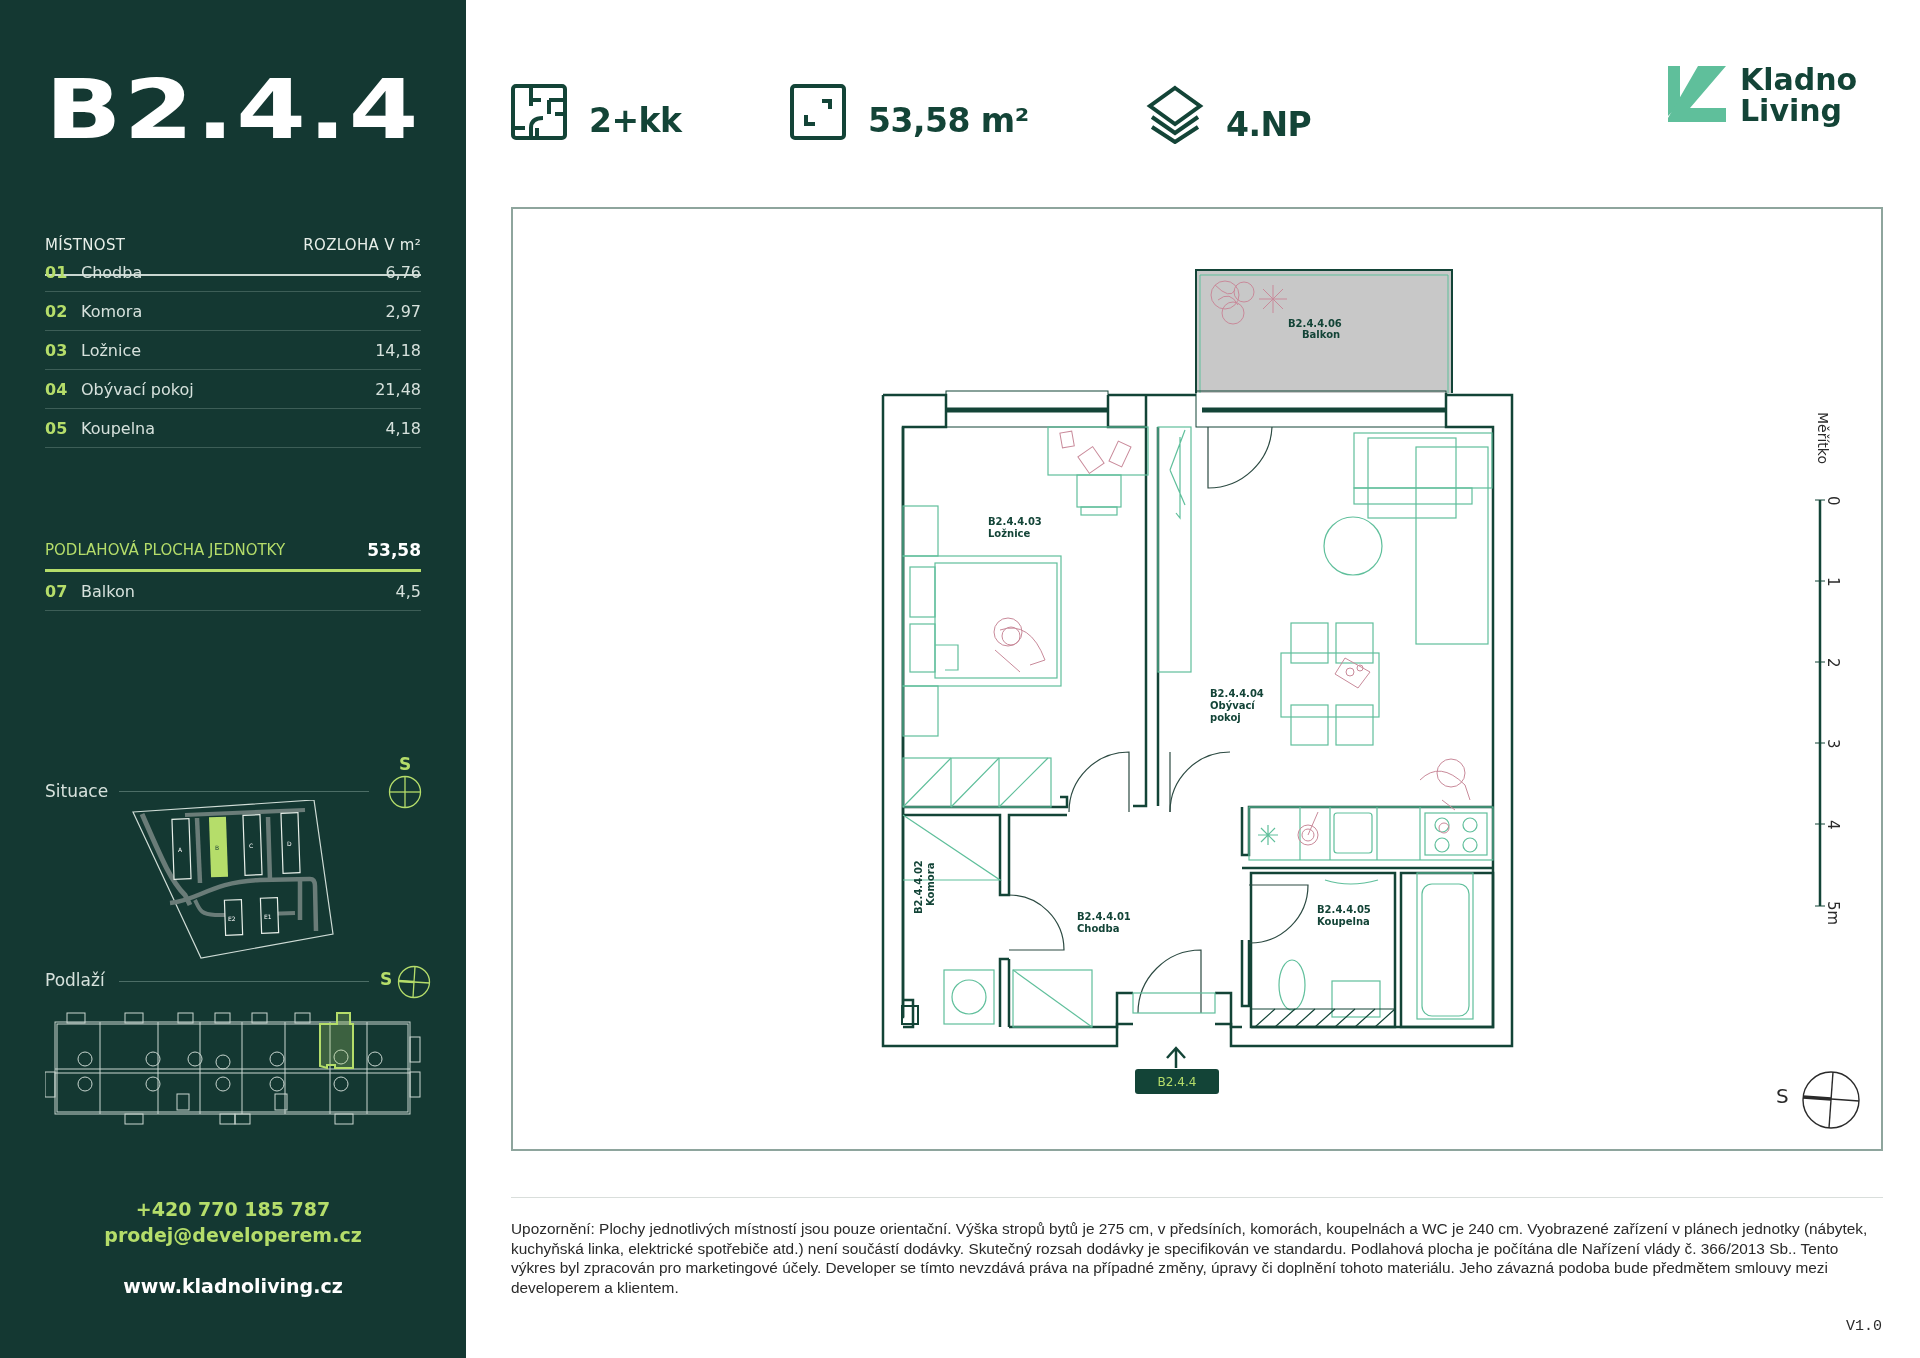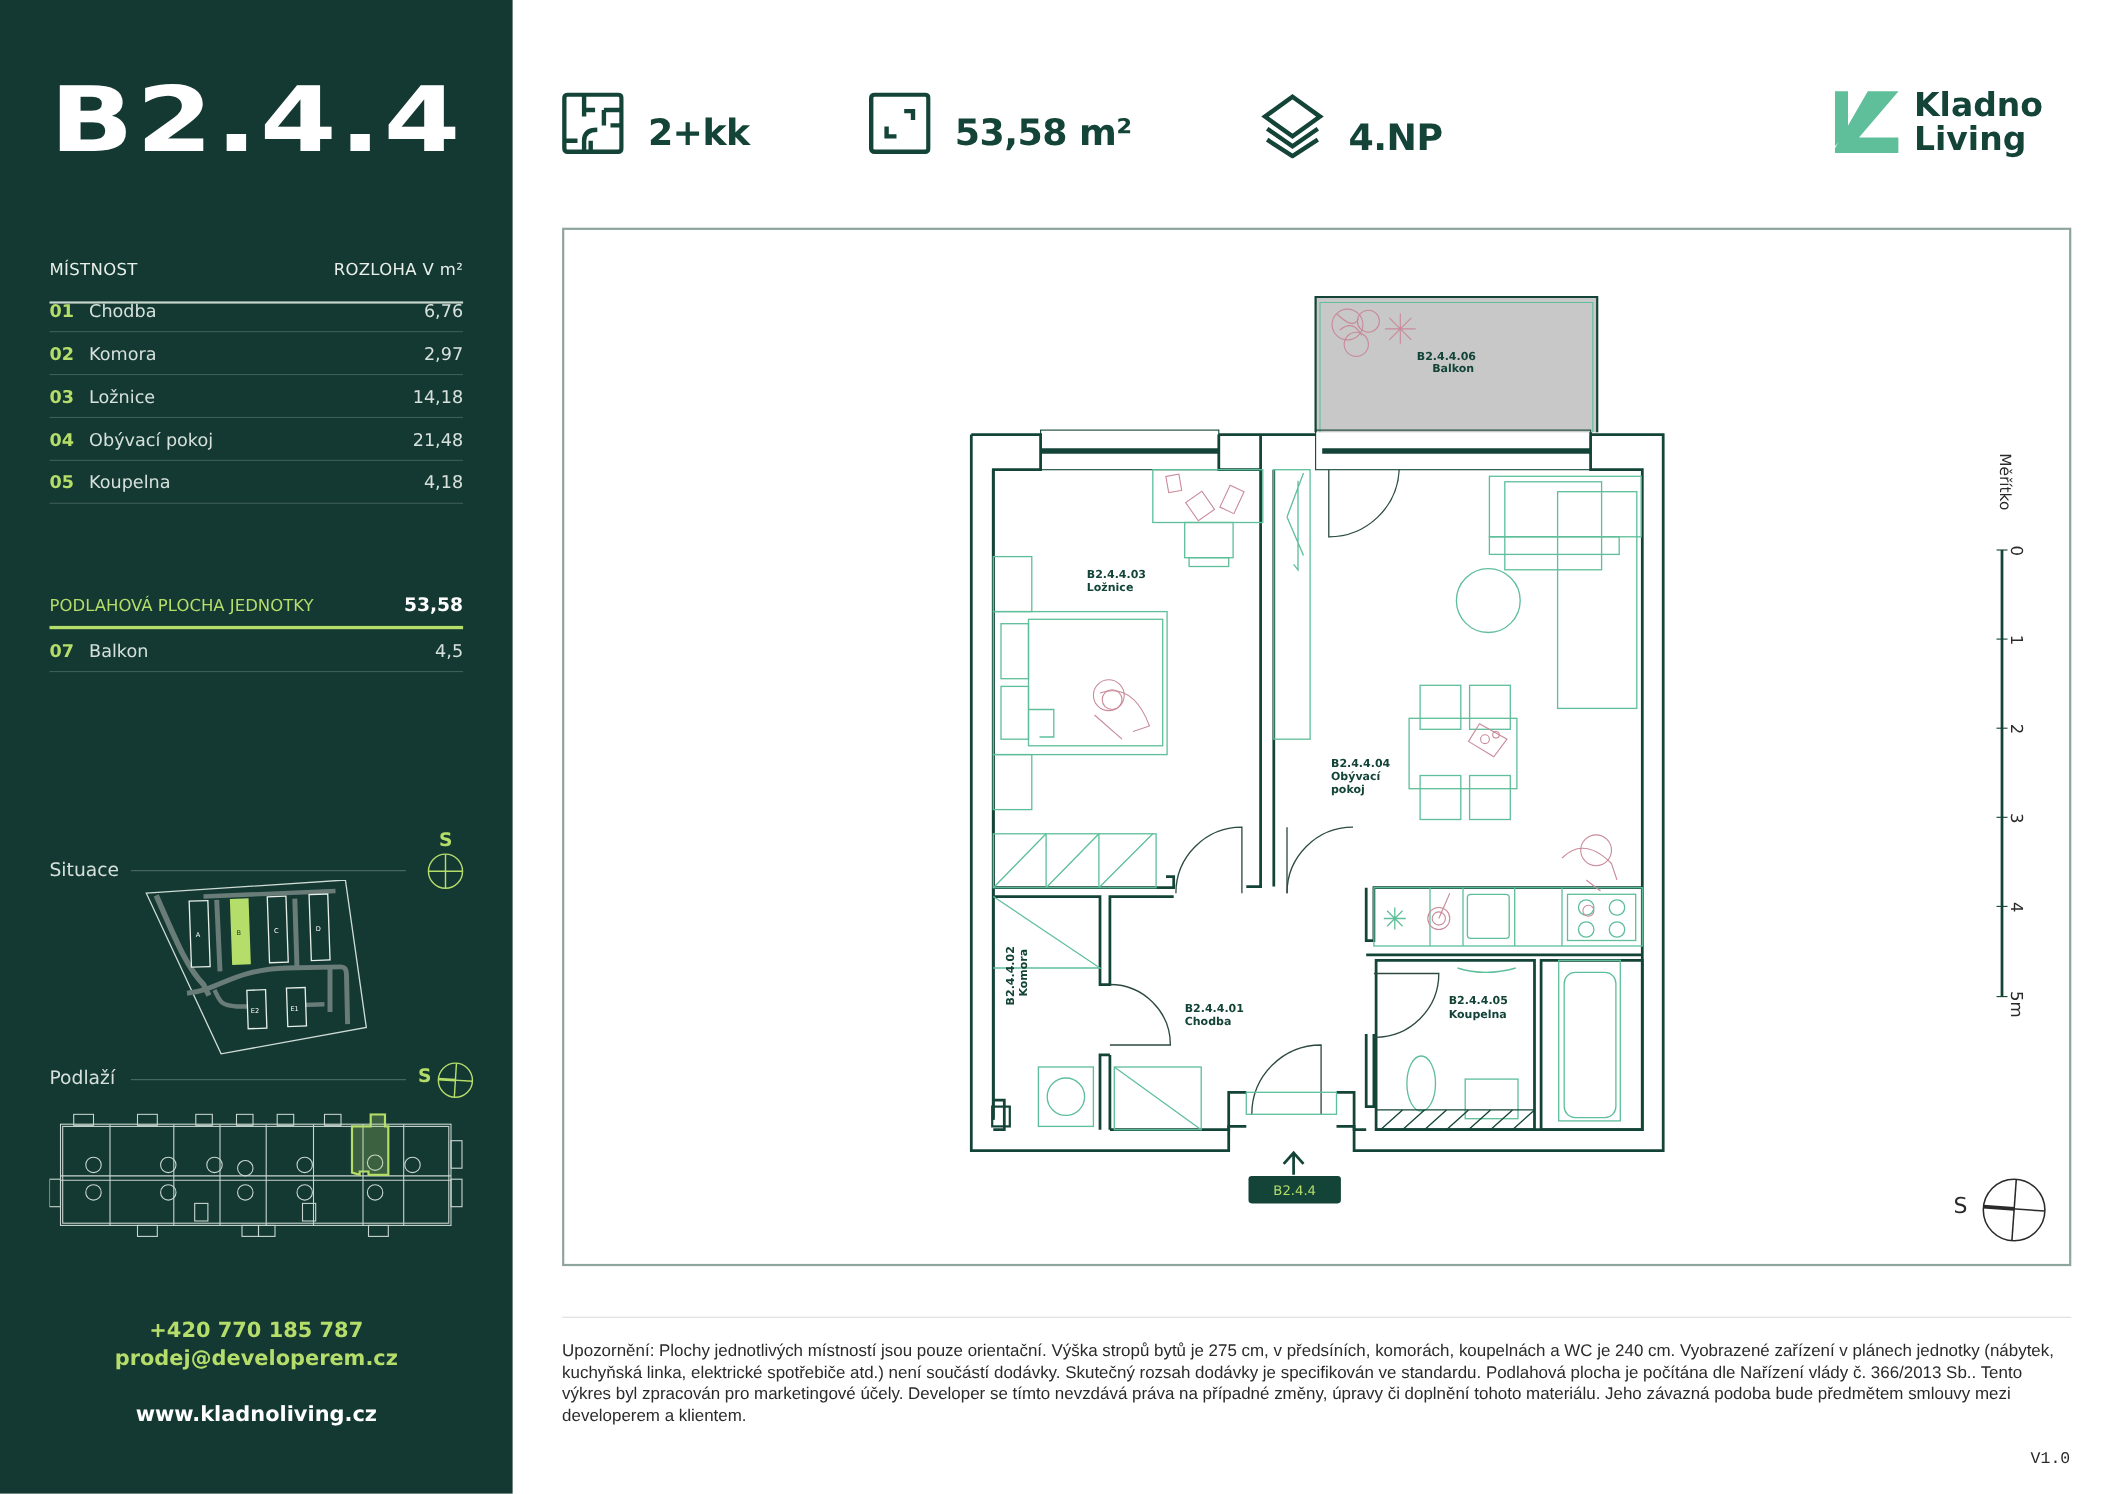--- a/index.html
+++ b/index.html
@@ -6,32 +6,32 @@
   html,body{width:1920px;height:1358px;overflow:hidden;background:#ffffff}
   body{position:relative;font-family:"DejaVu Sans",sans-serif;color:#134437}
   .sidebar{position:absolute;left:0;top:0;width:466px;height:1358px;background:#143832}
   .unit-code{position:absolute;left:0;width:466px;top:62px;text-align:center;color:#fff;font-family:"DejaVu Sans",sans-serif;font-size:82px;font-weight:bold;letter-spacing:2px;transform:scaleX(1.22);transform-origin:center}
   .tbl{position:absolute;left:45px;width:376px;color:#e8efe9}
   .tbl-head{top:236px;display:flex;justify-content:space-between;font-size:15px;letter-spacing:.3px;padding-bottom:20px;border-bottom:2px solid #c9d6d0}
   .row{display:flex;justify-content:space-between;align-items:center;height:39px;border-bottom:1px solid #3d5e57;font-size:16px;color:#d6e1dc}
   .row .num{color:#b5dd6a;font-weight:bold;margin-right:8px;display:inline-block;width:28px}
   .row.total{color:#b5dd6a;font-size:15px;height:42px;border-bottom:3px solid #b5dd6a}
   .row.total .val{color:#fff;font-weight:bold;font-size:17px}
-  .rows1{top:263px}
+  .rows1{top:253px}
   .rows2{top:530px}
   .section-label{position:absolute;left:45px;color:#d6e1dc;font-size:17px}
   .section-line{position:absolute;height:1px;background:#4c6d66}
   .compass-s{position:absolute;color:#b5dd6a;font-size:17px;font-weight:bold}
   .contact{position:absolute;left:0;width:466px;text-align:center}
   .phone{top:1198px;color:#b5dd6a;font-size:19px;font-weight:bold}
   .email{top:1224px;color:#b5dd6a;font-size:19px;font-weight:bold}
   .web{top:1275px;color:#ffffff;font-size:19px;font-weight:bold}
   .header-item{position:absolute;top:84px;display:flex;align-items:flex-end;gap:22px}
   .header-item .txt{font-size:33px;font-weight:bold;color:#134437;letter-spacing:-.5px}
-  .logo{position:absolute;left:1668px;top:80px;display:flex;align-items:center;gap:14px}
+  .logo{position:absolute;left:1668px;top:64px;display:flex;align-items:flex-start;gap:14px}
   .logo-txt{font-size:30px;font-weight:bold;color:#134437;line-height:31px}
   .plan-frame{position:absolute;left:511px;top:207px;width:1372px;height:944px;border:2px solid #8ea59d}
   .plan{position:absolute;left:0;top:0}
   .divider{position:absolute;left:511px;top:1197px;width:1372px;height:1px;background:#d9dedb}
   .disclaimer{position:absolute;left:511px;top:1219px;width:1370px;font-family:"Liberation Sans",sans-serif;font-size:15.4px;line-height:19.5px;color:#2a2a2a}
   .version{position:absolute;right:38px;top:1318px;font-family:Liberation Mono, monospace;font-size:15px;color:#2a2a2a}
   .room-label{font-family:"DejaVu Sans",sans-serif;font-size:10px;fill:#134437;font-weight:bold}
 </style>
 </head>
 <body>

